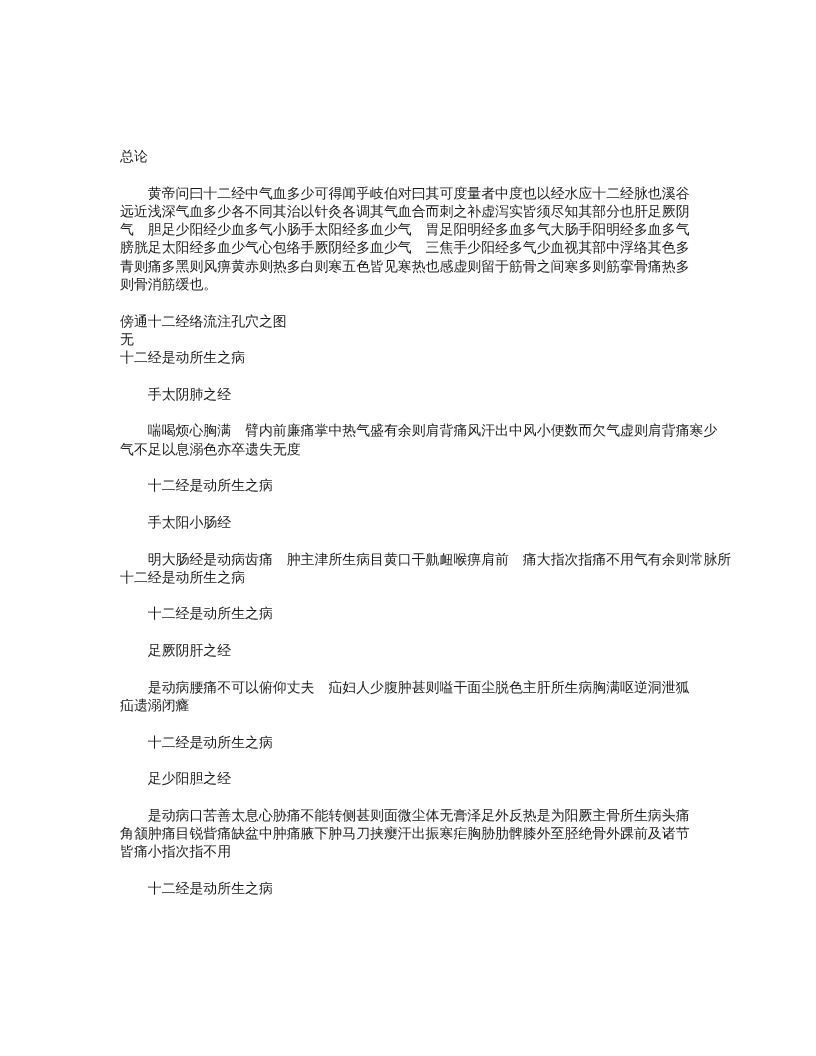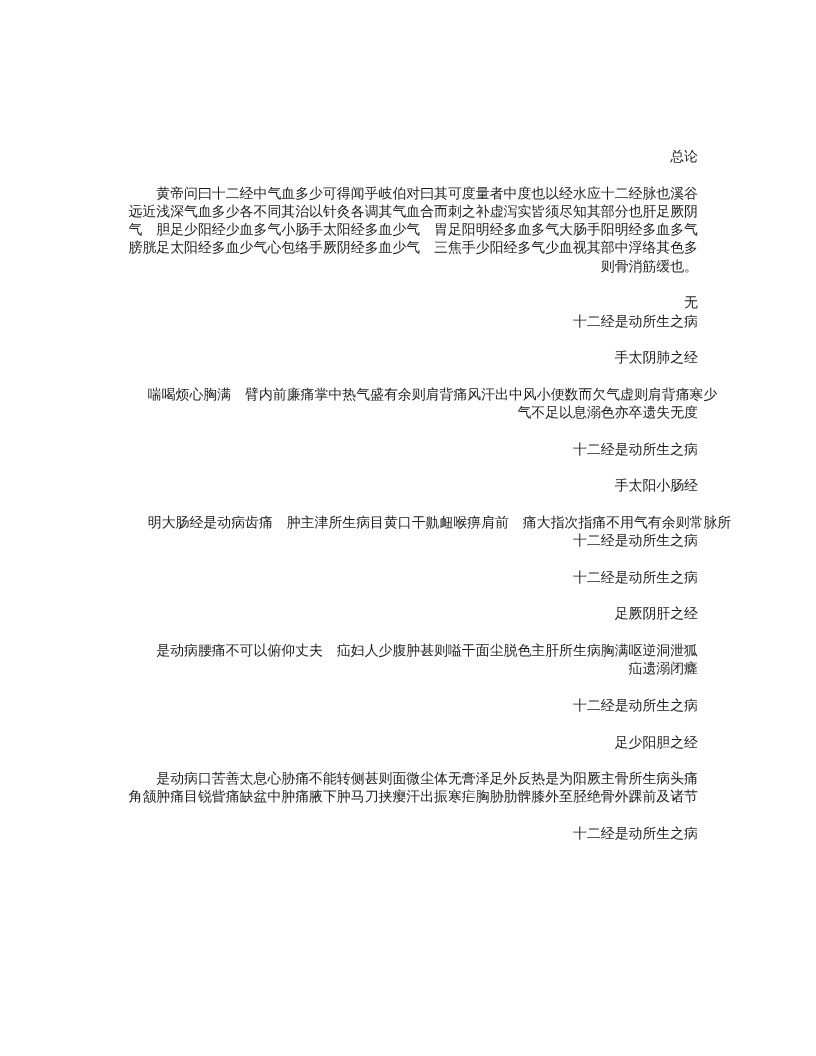--- a/index.html
+++ b/index.html
@@ -10,21 +10,20 @@
     background: #ffffff;
     overflow: hidden;
   }
   .page {
     position: relative;
     width: 816px;
     height: 1056px;
     background: #ffffff;
     font-family: "Liberation Serif", "DejaVu Serif", serif;
     color: #1b1b1b;
-    text-align: right;
   }
   .content {
     position: absolute;
     left: 120px;
     top: 148px;
     width: 578px;
     font-size: 13.9px;
     line-height: 18.3px;
     letter-spacing: 0;
   }
@@ -46,23 +45,25 @@
 <div class="page">
   <div class="content">
       <div class="block title">
         <div class="line">总论</div>
       </div>
       <div class="block paragraph indent">
         <div class="line">黄帝问曰十二经中气血多少可得闻乎岐伯对曰其可度量者中度也以经水应十二经脉也溪谷</div>
         <div class="line">远近浅深气血多少各不同其治以针灸各调其气血合而刺之补虚泻实皆须尽知其部分也肝足厥阴</div>
         <div class="line">气　胆足少阳经少血多气小肠手太阳经多血少气　胃足阳明经多血多气大肠手阳明经多血多气</div>
         <div class="line">膀胱足太阳经多血少气心包络手厥阴经多血少气　三焦手少阳经多气少血视其部中浮络其色多</div>
+        <div class="line">青则痛多黑则风痹黄赤则热多白则寒五色皆见寒热也感虚则留于筋骨之间寒多则筋挛骨痛热多</div>
         <div class="line">则骨消筋缓也。</div>
       </div>
       <div class="block plain-group">
+        <div class="line">傍通十二经络流注孔穴之图</div>
         <div class="line">无</div>
         <div class="line">十二经是动所生之病</div>
       </div>
       <div class="block heading indent">
         <div class="line">手太阴肺之经</div>
       </div>
       <div class="block paragraph indent">
         <div class="line">喘喝烦心胸满　臂内前廉痛掌中热气盛有余则肩背痛风汗出中风小便数而欠气虚则肩背痛寒少</div>
         <div class="line">气不足以息溺色亦卒遗失无度</div>
       </div>
@@ -88,18 +89,19 @@
       </div>
       <div class="block heading indent">
         <div class="line">十二经是动所生之病</div>
       </div>
       <div class="block heading indent">
         <div class="line">足少阳胆之经</div>
       </div>
       <div class="block paragraph indent">
         <div class="line">是动病口苦善太息心胁痛不能转侧甚则面微尘体无膏泽足外反热是为阳厥主骨所生病头痛</div>
         <div class="line">角颔肿痛目锐眥痛缺盆中肿痛腋下肿马刀挟瘿汗出振寒疟胸胁肋髀膝外至胫绝骨外踝前及诸节</div>
+        <div class="line">皆痛小指次指不用</div>
       </div>
       <div class="block heading indent">
         <div class="line">十二经是动所生之病</div>
       </div>
     </div>
 </div>
 
 </body></html>

